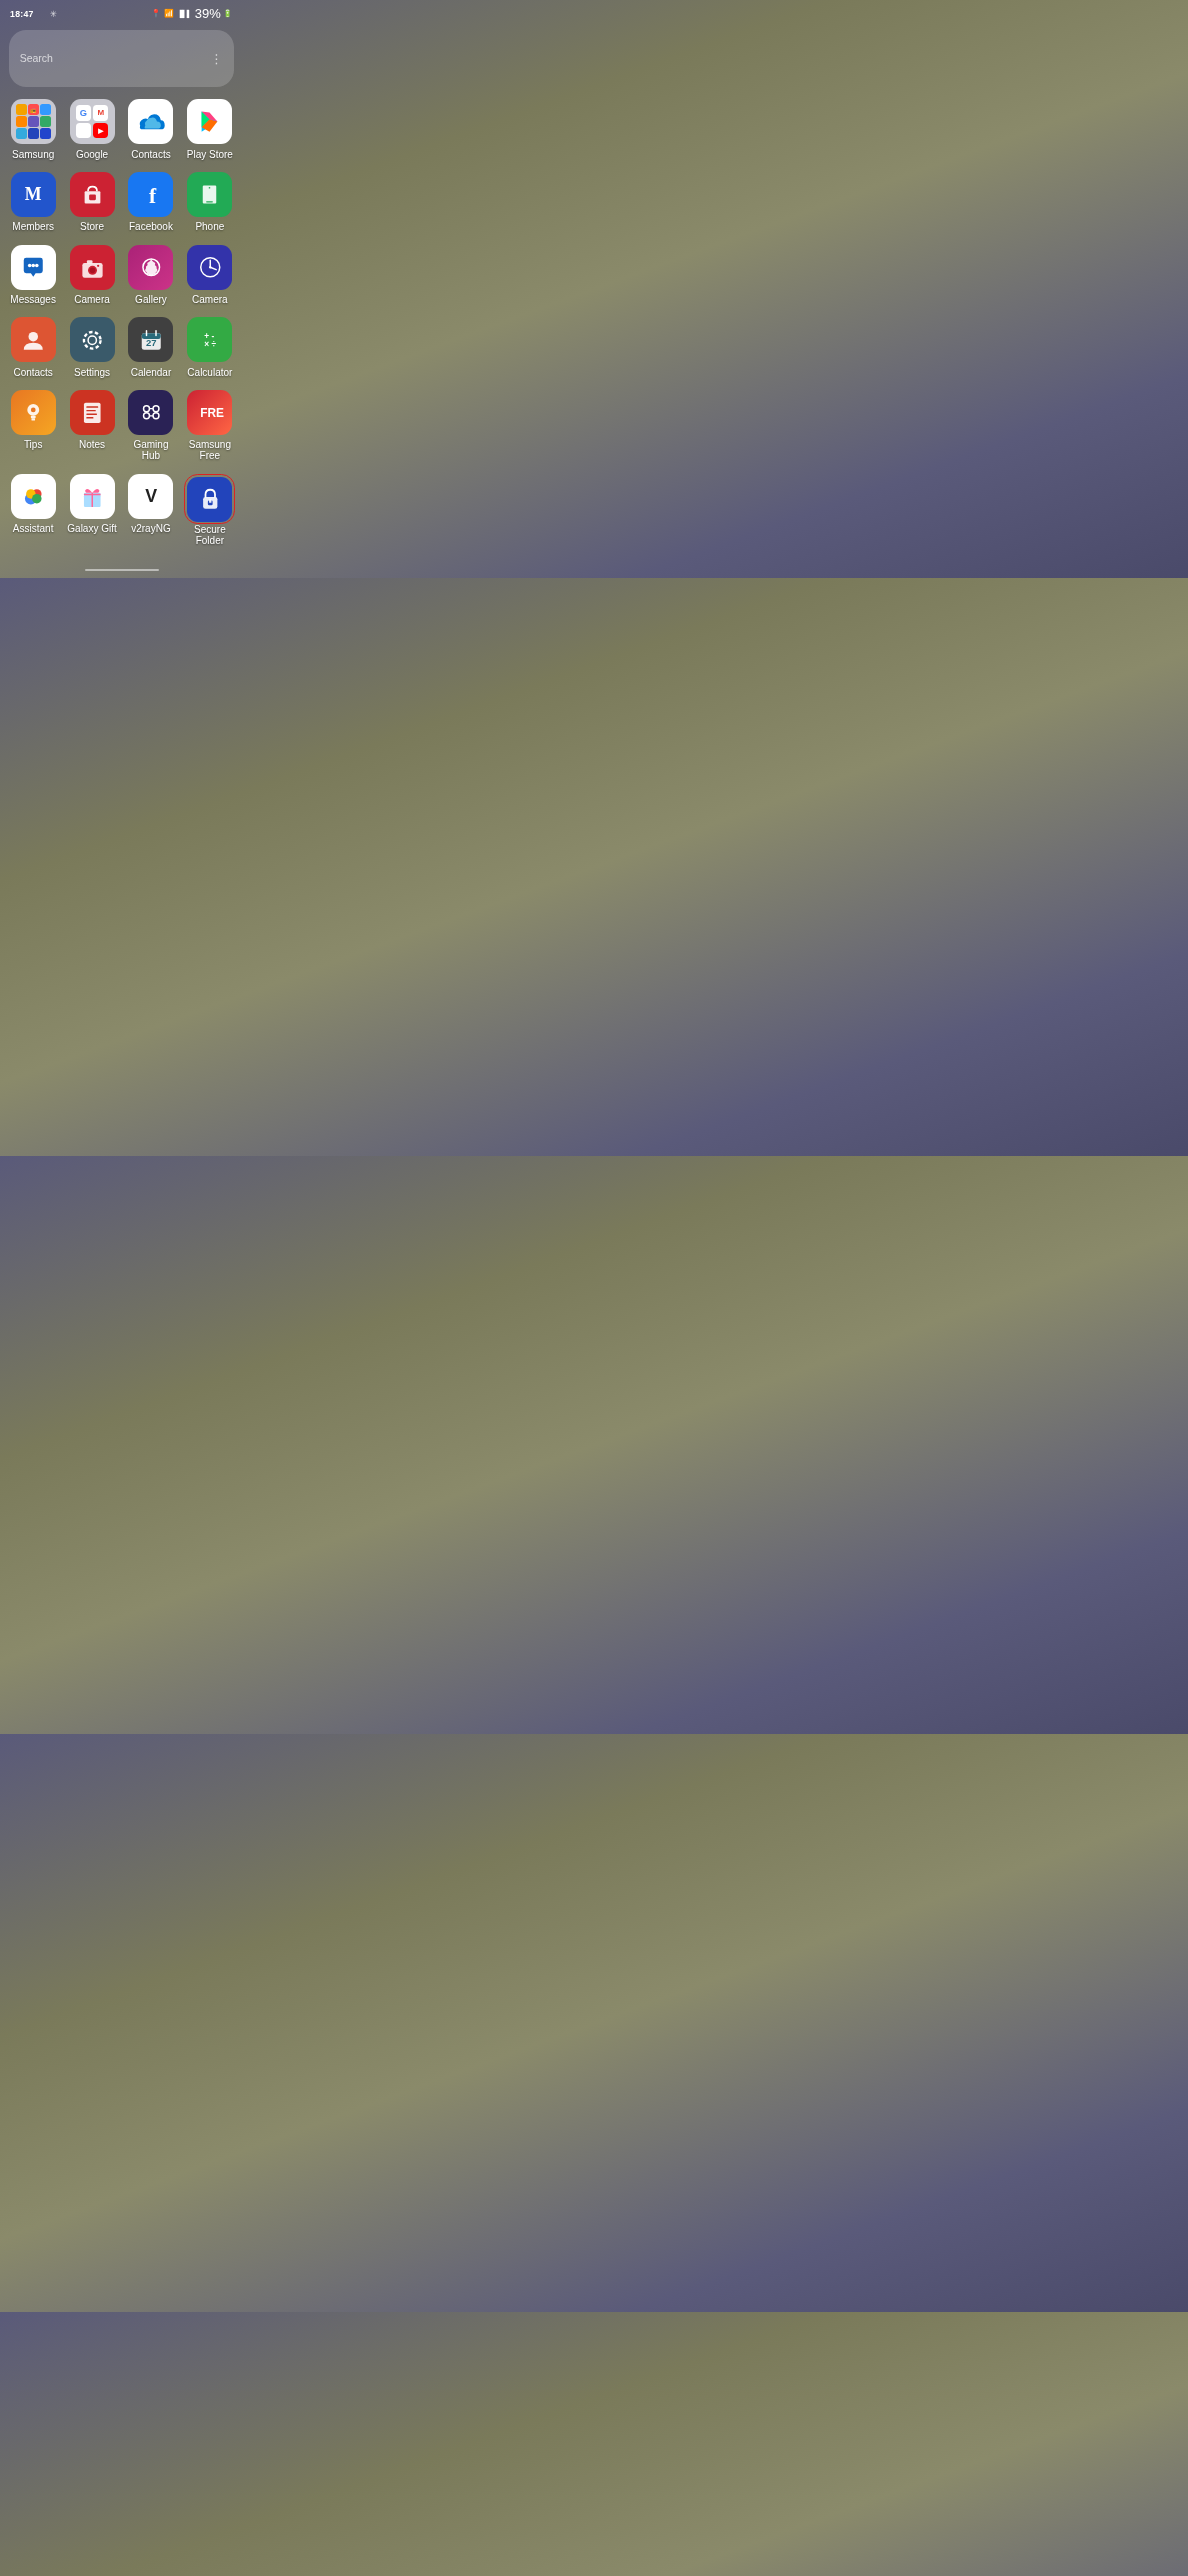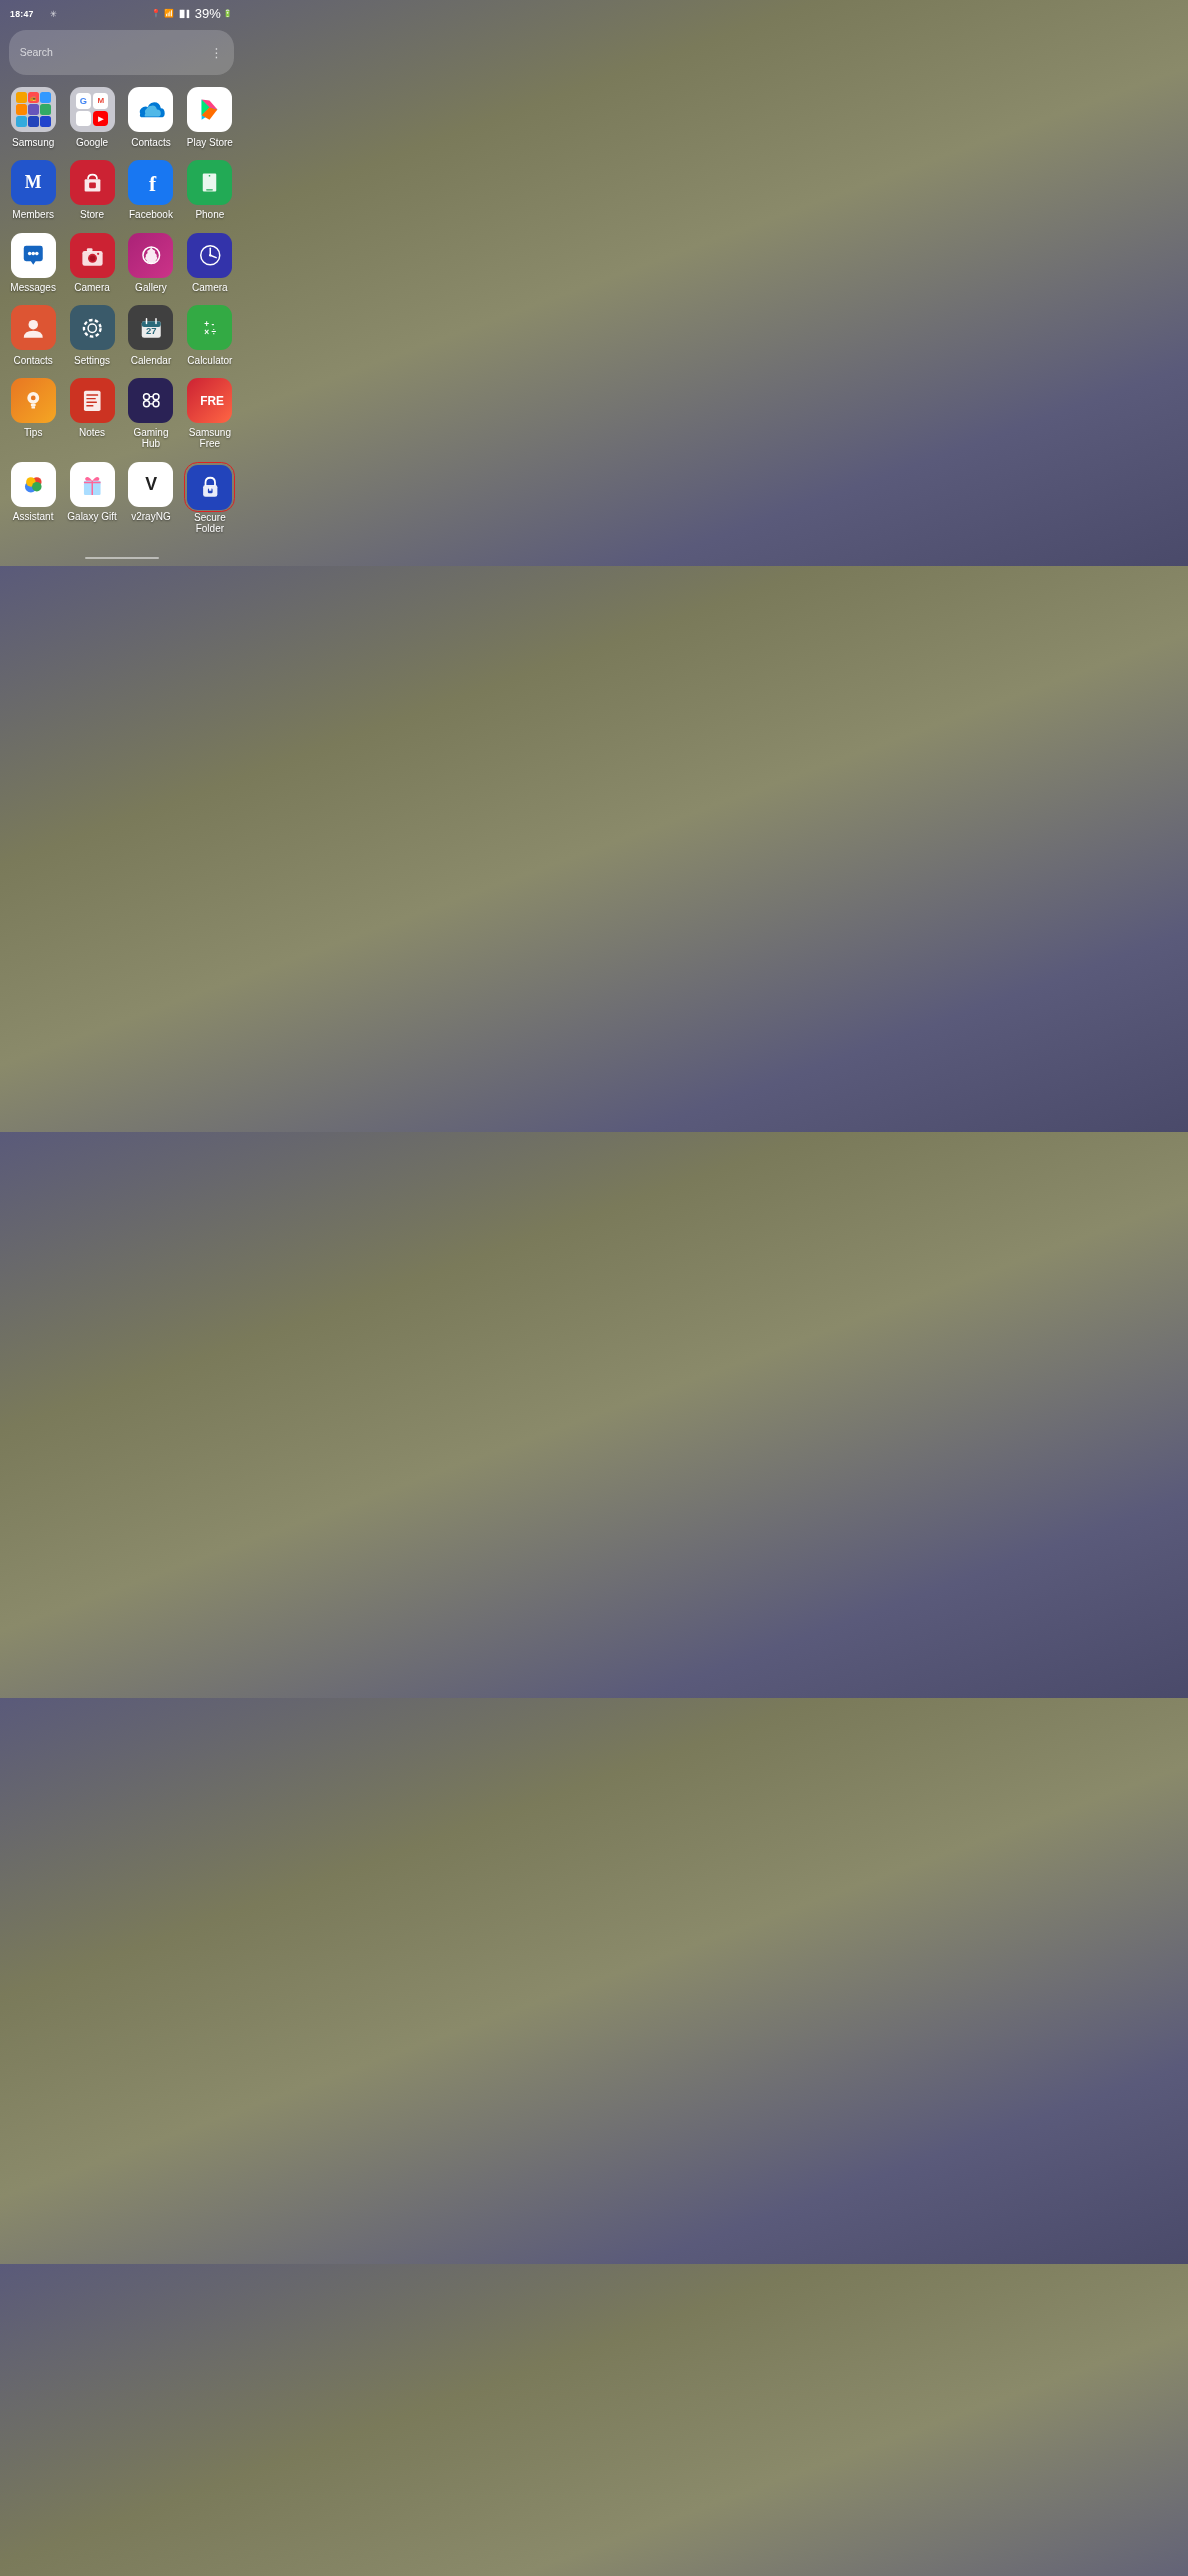--- a/index.html
+++ b/index.html
@@ -34,21 +34,21 @@
       font-size: 7.4px;
     }
 
     .search-bar {
       margin: 5px 8.7px 12.4px;
       background: rgba(255,255,255,0.18);
       border-radius: 17.3px;
       display: flex;
       align-items: center;
       justify-content: space-between;
-      padding: 15px 11px;
+      padding: 21px 11px;
     }
 
     .search-text {
       font-size: 10.5px;
       color: rgba(255,255,255,0.7);
     }
 
     .search-dots {
       font-size: 12.4px;
       color: rgba(255,255,255,0.7);

